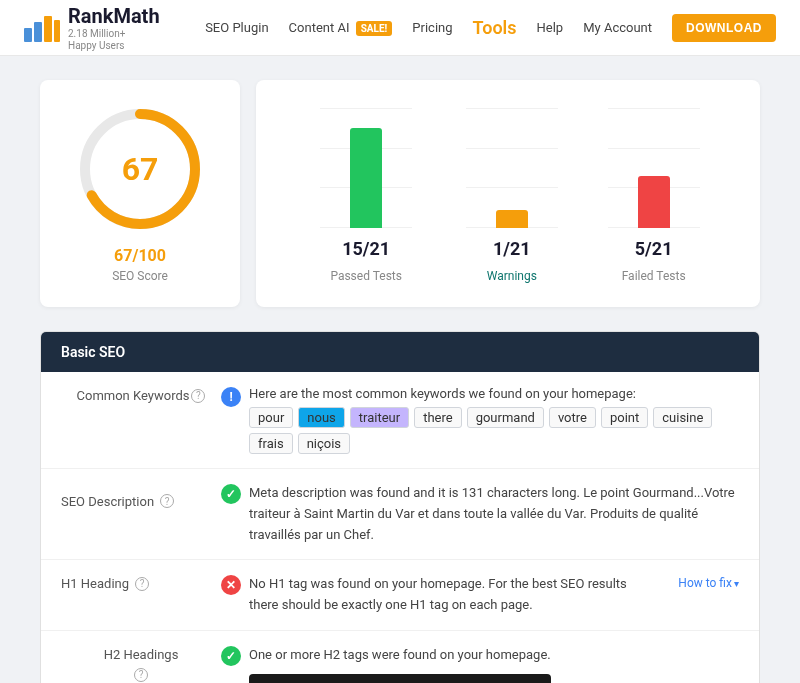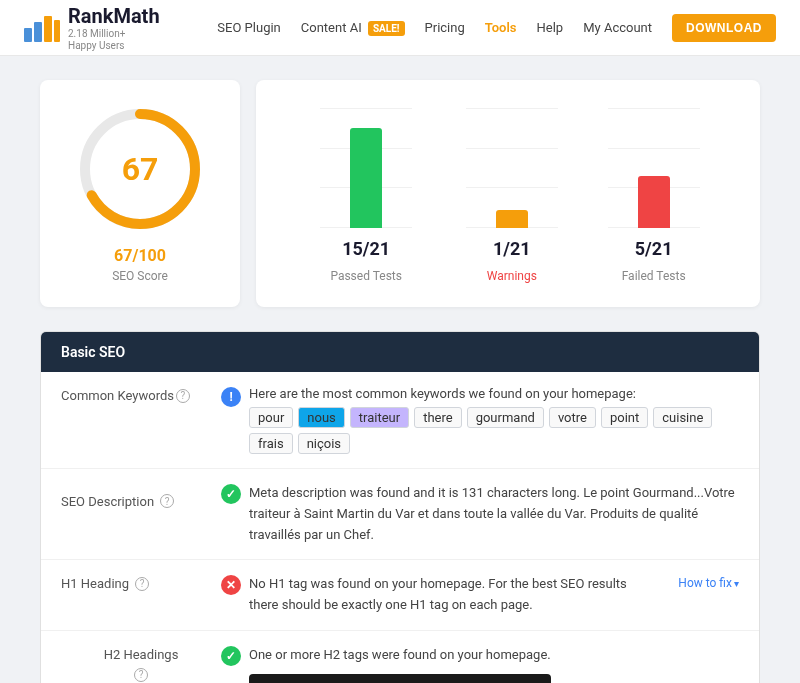--- a/index.html
+++ b/index.html
@@ -23,21 +23,21 @@
       <div style="font-size:10px; color:#888; line-height:1.2;">2.18 Million+<br>Happy Users</div>
     </div>
   </div>
   <nav style="display:flex; align-items:center; gap:20px;">
     <a style="font-size:13px; color:#444; text-decoration:none; cursor:pointer;">SEO Plugin</a>
     <a style="font-size:13px; color:#444; text-decoration:none; cursor:pointer;">
       <span>Content AI</span>
       <span style="background:#f59e0b; color:#fff; font-size:10px; font-weight:700; padding:2px 5px; border-radius:3px; margin-left:3px;">SALE!</span>
     </a>
     <a style="font-size:13px; color:#444; text-decoration:none; cursor:pointer;">Pricing</a>
-    <a style="font-size:13px; color:#f59e0b; font-weight:600; text-decoration:none; cursor:pointer;">Tools</a>
+    <a style="font-size:18px; color:#f59e0b; font-weight:600; text-decoration:none; cursor:pointer;">Tools</a>
     <a style="font-size:13px; color:#444; text-decoration:none; cursor:pointer;">Help</a>
     <a style="font-size:13px; color:#444; text-decoration:none; cursor:pointer;">My Account</a>
     <button style="background:#f59e0b; color:#fff; font-size:12px; font-weight:700; padding:7px 14px; border-radius:4px; border:none; cursor:pointer; letter-spacing:0.5px;">DOWNLOAD</button>
   </nav>
 </header>
 
 <div style="background:#f0f2f5; padding:24px 40px;">
   <div style="display:flex; gap:16px;">
 
     <div style="background:#fff; border-radius:8px; padding:24px; width:200px; min-height:220px; display:flex; flex-direction:column; align-items:center; justify-content:center; box-shadow:0 1px 4px rgba(0,0,0,0.06);">
@@ -74,21 +74,21 @@
         <div style="height:120px; display:flex; align-items:flex-end; justify-content:center; position:relative;">
           <div style="position:absolute; top:0; left:-30px; right:-30px; bottom:0; display:flex; flex-direction:column; justify-content:space-between; pointer-events:none;">
             <div style="border-top:1px solid #f0f0f0;"></div>
             <div style="border-top:1px solid #f0f0f0;"></div>
             <div style="border-top:1px solid #f0f0f0;"></div>
             <div style="border-top:1px solid #f0f0f0;"></div>
           </div>
           <div style="width:32px; height:18px; background:#f59e0b; border-radius:3px 3px 0 0; position:relative; z-index:1;"></div>
         </div>
         <div style="font-size:18px; font-weight:700; color:#1a1a2e;">1/21</div>
-        <div style="font-size:12px; color:#ef4444; text-align:right;">Warnings</div>
+        <div style="font-size:12px; color:#0f766e; text-align:right;">Warnings</div>
       </div>
 
       <div style="display:flex; flex-direction:column; align-items:center; gap:10px;">
         <div style="height:120px; display:flex; align-items:flex-end; justify-content:center; position:relative;">
           <div style="position:absolute; top:0; left:-30px; right:-30px; bottom:0; display:flex; flex-direction:column; justify-content:space-between; pointer-events:none;">
             <div style="border-top:1px solid #f0f0f0;"></div>
             <div style="border-top:1px solid #f0f0f0;"></div>
             <div style="border-top:1px solid #f0f0f0;"></div>
             <div style="border-top:1px solid #f0f0f0;"></div>
           </div>
@@ -102,21 +102,21 @@
   </div>
 </div>
 
 <div style="background:#fff; margin:0 40px 24px; border-radius:6px; overflow:hidden; border:1px solid #e0e0e0;">
 
   <div style="background:#1e2d40; padding:12px 20px;">
     <span style="color:#fff; font-size:14px; font-weight:600;">Basic SEO</span>
   </div>
 
   <div style="display:flex; align-items:flex-start; padding:14px 20px; border-bottom:1px solid #f0f0f0;">
-    <div style="width:160px; min-width:160px; font-size:13px; color:#555; display:flex; align-items:center; gap:2px; padding-top:2px;">
+    <div style="width:160px; min-width:160px; font-size:13px; color:#555; display:flex; align-items:center; gap:2px; padding-top:2px;justify-content:center;">
       <span>Common Keywords</span>
       <span style="width:14px; height:14px; border-radius:50%; border:1px solid #aaa; color:#aaa; font-size:10px; display:inline-flex; align-items:center; justify-content:center; cursor:pointer; flex-shrink:0;">?</span>
     </div>
     <div style="flex:1; font-size:13px; color:#444;">
       <div style="display:flex; align-items:flex-start;">
         <span style="width:20px; height:20px; border-radius:50%; background:#3b82f6; color:#fff; display:inline-flex; align-items:center; justify-content:center; font-size:12px; font-weight:700; flex-shrink:0; margin-right:8px; margin-top:1px;">!</span>
         <div>
           <div style="margin-bottom:6px;">Here are the most common keywords we found on your homepage:</div>
           <div style="display:flex; flex-wrap:wrap; gap:5px;">
             <span style="font-size:13px; color:#333; border:1px solid #d1d5db; padding:2px 8px; border-radius:3px; background:#f9f9f9;">pour</span>

